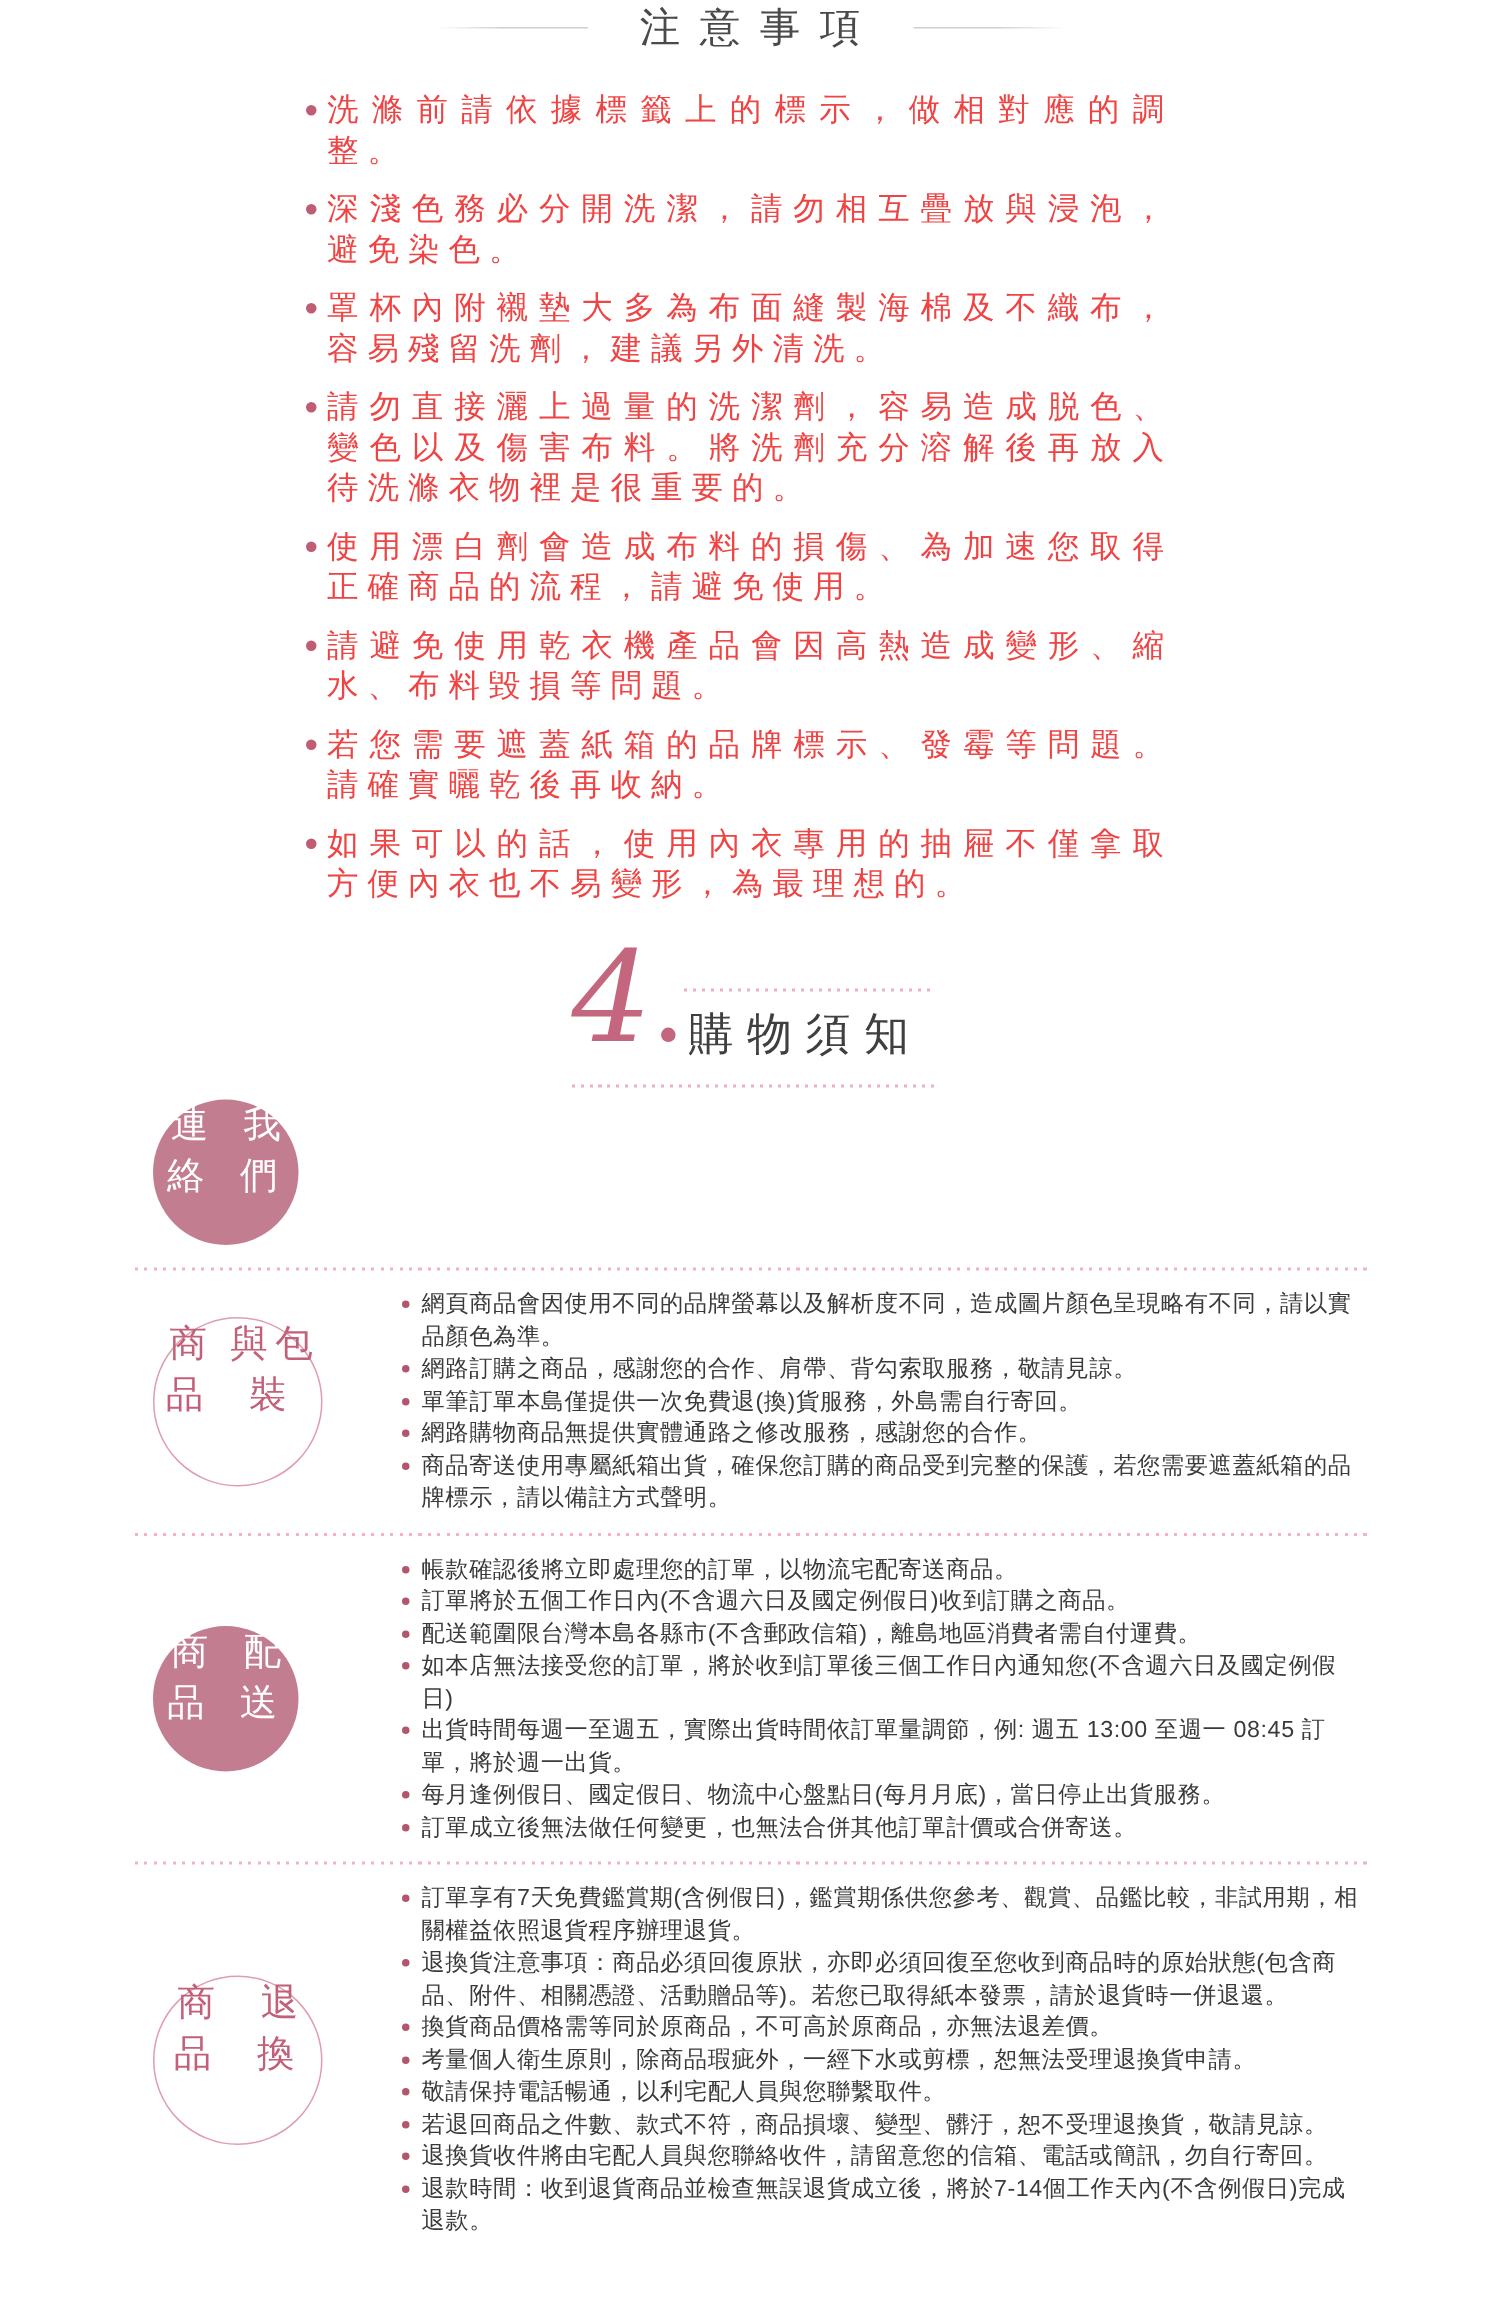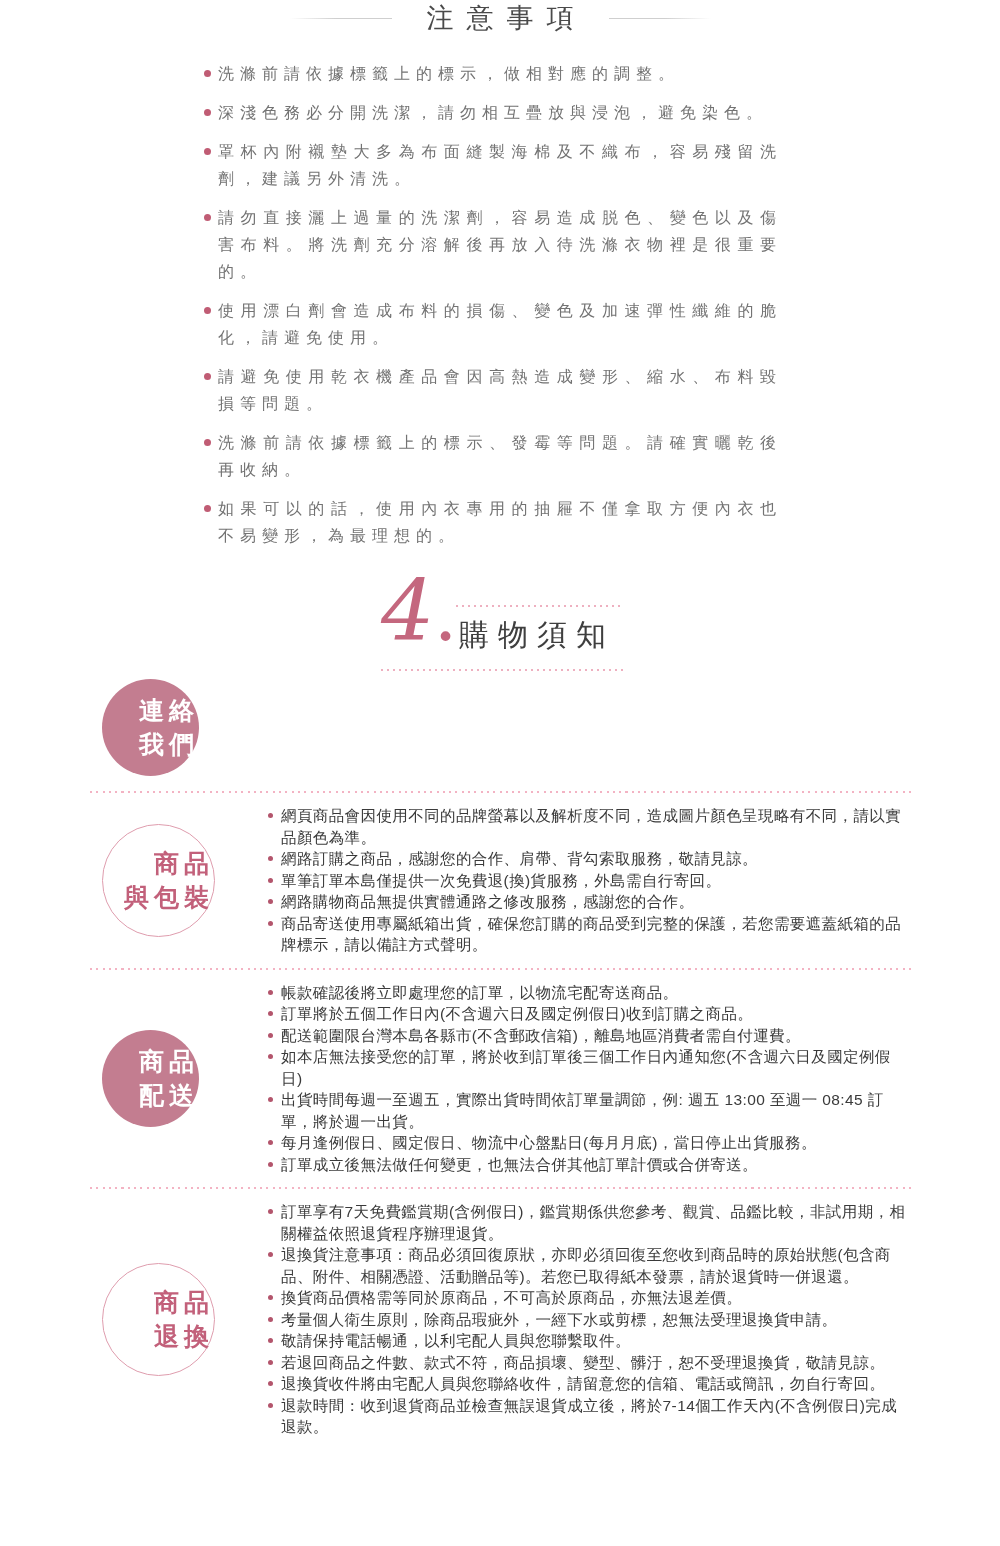--- a/index.html
+++ b/index.html
@@ -25,24 +25,24 @@
   }
   
   ul.care{
     list-style:none;
     margin:24px 0 0 205px;padding:0;
     width:577px;
   }
   ul.care li{
     position:relative;
     padding-left:13px;
-    font-size:16px;line-height:27px;letter-spacing:6px;
+    font-size:21px;line-height:27px;letter-spacing:6px;
     text-align:justify;
     margin-bottom:12px;
-    color:#737373;
+    color:#ef4444;
   }
   ul.care li::before{
     content:"";position:absolute;left:-1px;top:10px;
     width:7px;height:7px;border-radius:50%;background:#c05c74;
   }
   
   .shop-head{position:relative;margin-top:34px;height:92px;}
   .big-num{
     position:absolute;left:381px;top:-14px;
     font-family:"DejaVu Serif","Liberation Serif",serif;
@@ -59,25 +59,24 @@
     position:absolute;left:459px;top:32px;
     font-size:30px;color:#3f3f3f;letter-spacing:9px;font-weight:400;white-space:nowrap;font-family:Liberation Mono, monospace;
   }
   
   .info{
     display:flex;align-items:center;
     padding:0 90px 0 0;
   }
   .badge-col{flex:0 0 268px;box-sizing:border-box;padding-left:102px;display:flex;align-items:center;}
   .badge{
-    display:flex;flex-direction:column;align-items:flex-end;justify-content:center;
+    display:flex;flex-direction:row;align-items:flex-start;justify-content:center;
     border-radius:50%;text-align:center;
     letter-spacing:5px;text-indent:5px;line-height:34px;font-size:25px;
     flex:0 0 auto;
-    font-weight:bold;
   }
   .badge.filled{width:97px;height:97px;background:#c37d90;color:#ffffff;}
   .badge.outlined{width:111px;height:111px;background:#fff;border:1.5px solid #df9dae;color:#c2607a;}
   ul.info-list{list-style:none;margin:0;padding:0;flex:1;}
   ul.info-list li{
     position:relative;padding-left:13px;
     font-size:15.5px;line-height:21.5px;letter-spacing:0.4px;
     color:#3a3a3a;
   }
   ul.info-list li::before{
@@ -112,25 +111,25 @@
   <ul class="care">
 
       <li>洗滌前請依據標籤上的標示，做相對應的調整。</li>
 
       <li>深淺色務必分開洗潔，請勿相互疊放與浸泡，避免染色。</li>
 
       <li>罩杯內附襯墊大多為布面縫製海棉及不織布，容易殘留洗劑，建議另外清洗。</li>
 
       <li>請勿直接灑上過量的洗潔劑，容易造成脱色、變色以及傷害布料。將洗劑充分溶解後再放入待洗滌衣物裡是很重要的。</li>
 
-      <li>使用漂白劑會造成布料的損傷、變色及加速彈性纖維的脆化，請避免使用。</li>
+      <li>使用漂白劑會造成布料的損傷、為加速您取得正確商品的流程，請避免使用。</li>
 
       <li>請避免使用乾衣機產品會因高熱造成變形、縮水、布料毀損等問題。</li>
 
-      <li>洗滌前請依據標籤上的標示、發霉等問題。請確實曬乾後再收納。</li>
+      <li>若您需要遮蓋紙箱的品牌標示、發霉等問題。請確實曬乾後再收納。</li>
 
       <li>如果可以的話，使用內衣專用的抽屜不僅拿取方便內衣也不易變形，為最理想的。</li>
     </ul>
 
   <div class="shop-head">
     <div class="big-num"><span>4</span><span class="num-dot">.</span></div>
     <div class="dotline top"></div>
     <div class="shop-title">購物須知</div>
     <div class="dotline bottom"></div>
   </div>

